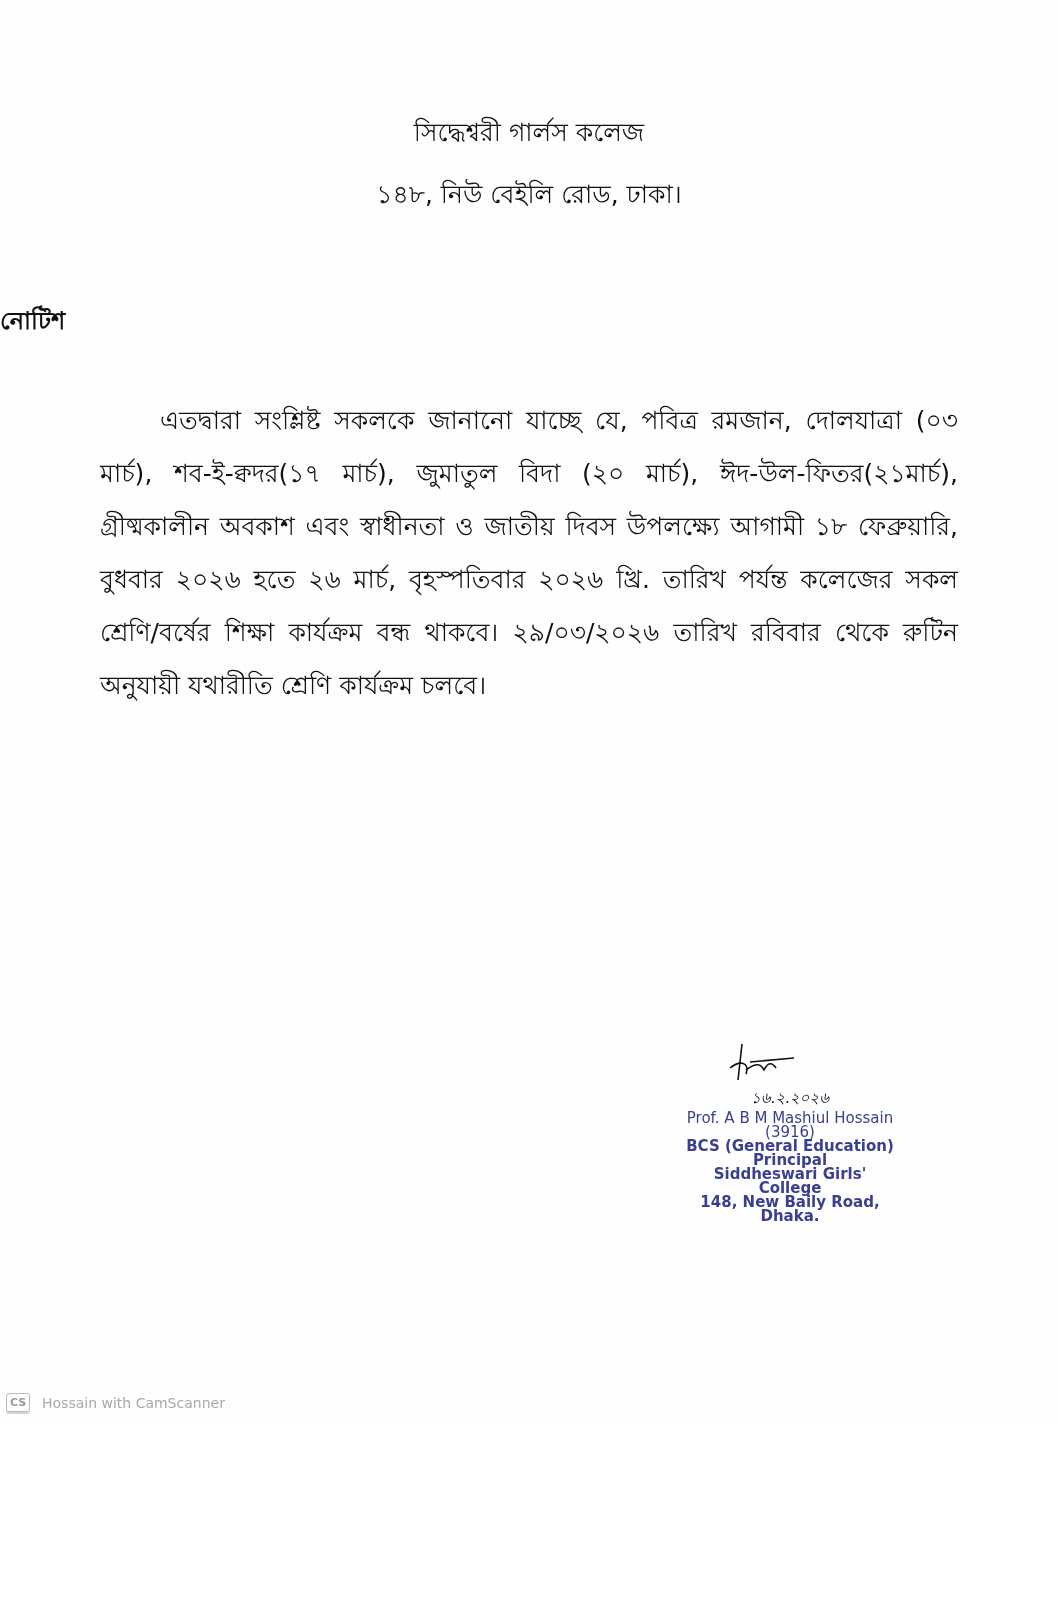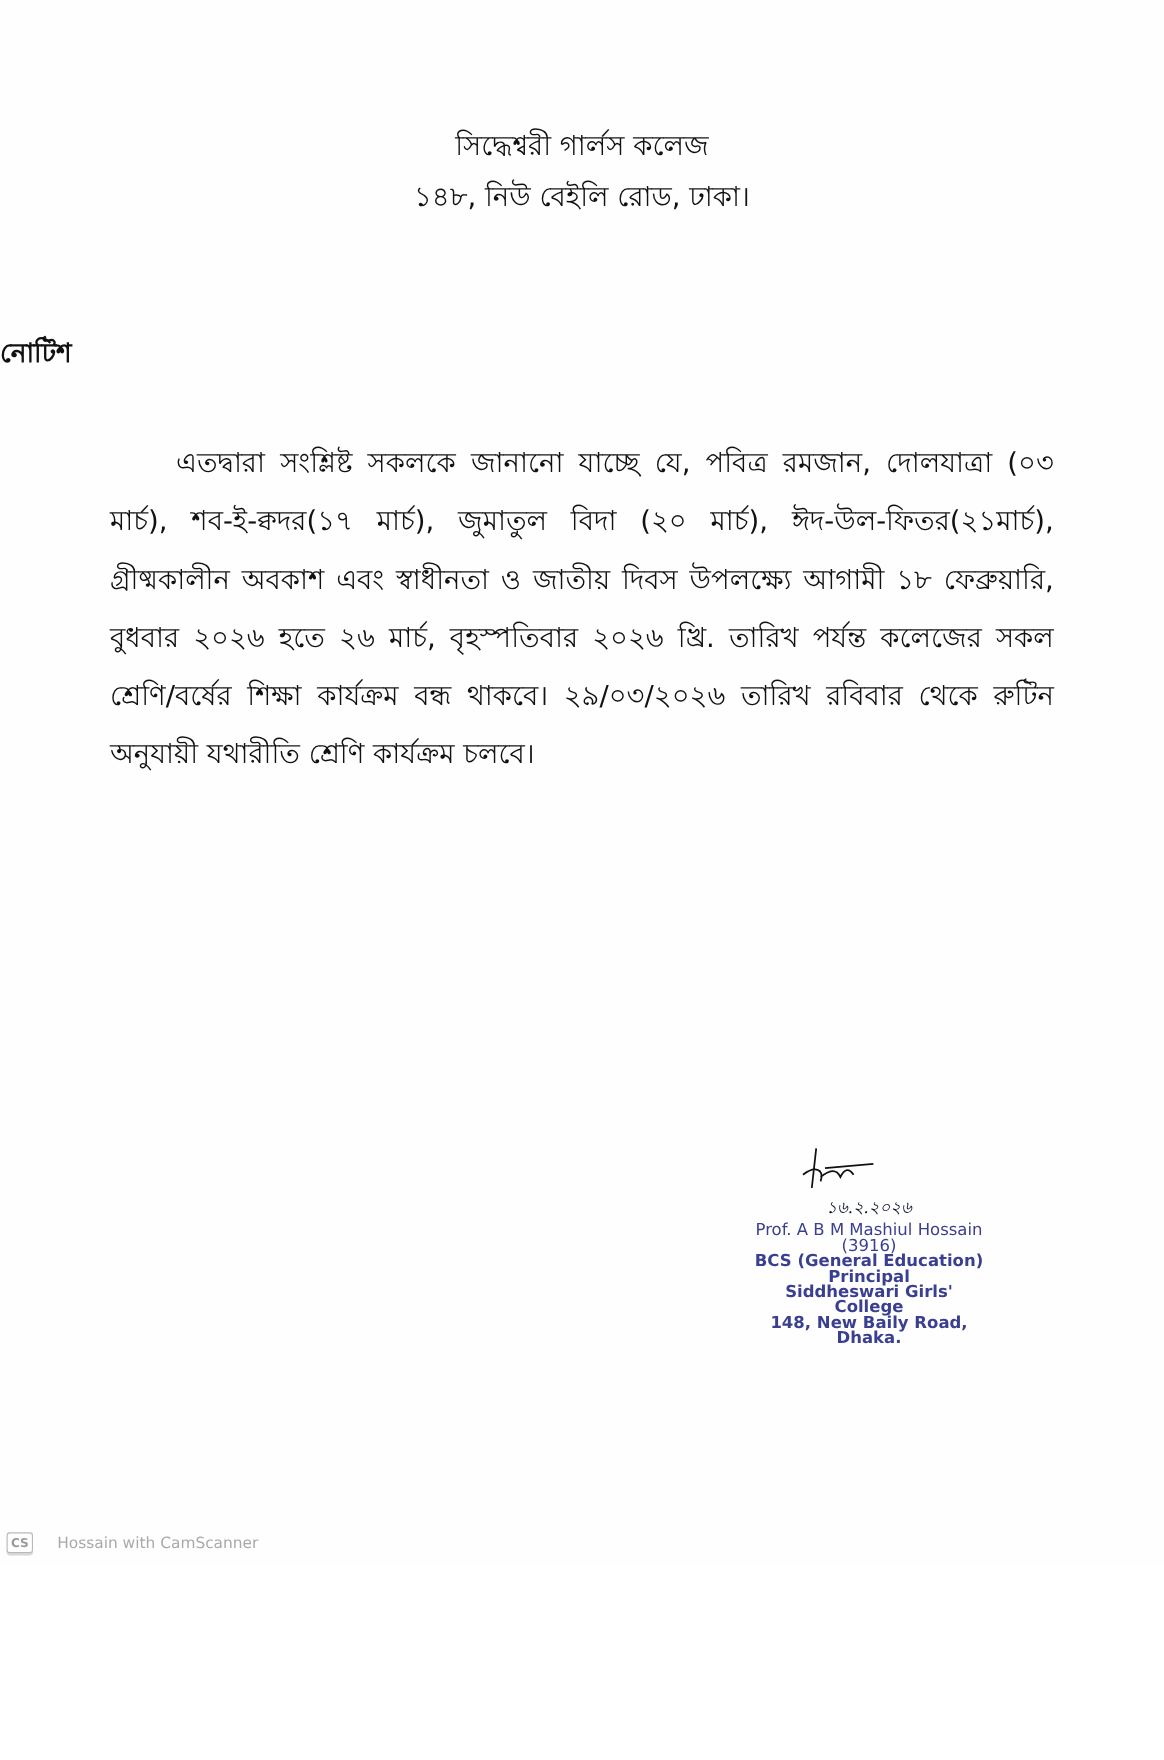--- a/index.html
+++ b/index.html
@@ -3,35 +3,35 @@
 <meta charset="utf-8">
 <style>
   html, body { margin: 0; padding: 0; }
   body {
     width: 1058px; height: 1600px; background: #ffffff; position: relative; overflow: hidden;
     font-family: "DejaVu Sans", sans-serif; color: #111;
   }
   .page { position: absolute; left: 0; top: 0; width: 1058px; height: 1424px; background: #fefefe; }
   .header { position: absolute; top: 110px; left: 0; width: 1058px; text-align: center; }
   .inst-name { font-size: 25px; line-height: 46px; }
-  .inst-addr { font-size: 25px; line-height: 46px; }
+  .inst-addr { font-size: 25px; line-height: 46px; margin-top: 16px; }
   .title { position: absolute; top: 302px; left: 0; width: 1058px; text-align: left; font-size: 24px; font-weight: bold; }
   .body-para {
     position: absolute; left: 100px; width: 858px; font-size: 25px; line-height: 53px;
     text-align: justify; text-align-last: left;
   }
   .p1 { top: 394px; text-indent: 60px; }
   .p2 { top: 768px; text-indent: 12px; }
   .sig-block { position: absolute; left: 680px; top: 1040px; width: 220px; text-align: center; }
   .sig-mark { height: 44px; position: relative; }
   .sig-mark svg { position: absolute; left: 40px; top: 0; }
   .sig-date { font-family: "DejaVu Serif", serif; font-size: 15px; color: #0f172a; margin-top: 2px; font-style: italic; }
   .sig-line { font-size: 15px; line-height: 14px; color: #3a3f8f; font-weight: bold; }
   .sig-line.first { font-weight: normal; }
-  .footer { position: absolute; left: 6px; bottom: 12px; display: flex; align-items: center; gap: 22px; }
+  .footer { position: absolute; left: 6px; bottom: 12px; display: flex; align-items: center; gap: 12px; }
   .cs-icon { width: 22px; height: 17px; border: 1.5px solid #b9b9b9; border-radius: 3px; font-size: 11px; color: #9a9a9a; display: flex; align-items: center; justify-content: center; font-weight: bold; box-shadow: 0 2px 0 #d6d6d6; }
   .footer-text { font-size: 14px; color: #a9a9a9; }
 </style>
 </head>
 <body>
 
 <div class="page">
 
   <div class="header">
     <div class="inst-name">সিদ্ধেশ্বরী গার্লস কলেজ</div>

